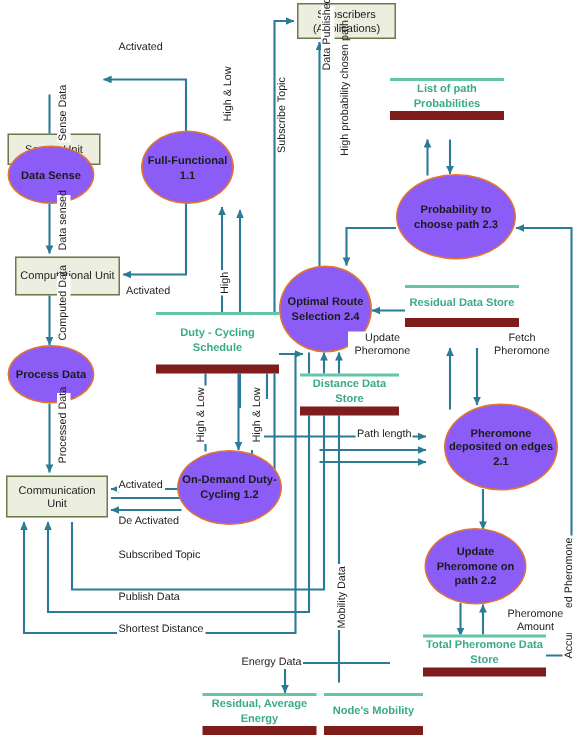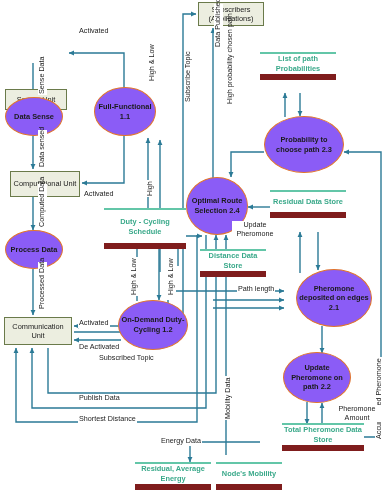--- a/index.html
+++ b/index.html
@@ -269,30 +269,31 @@
   <div class="flab" style="left:78px;top:343px;">De Activated</div>
 
   <div class="flab vert" style="left:184px;top:103px;">Subscribe Topic</div>
 
   <div class="flab vert2" style="left:214px;top:48px;width:42px;">Data Published</div>
 
   <div class="flab vert2" style="left:226px;top:105px;width:60px;">High probability chosen path</div>
 
   <div class="flab two" style="left:232px;top:221px;width:44px;text-align:center;">Update Pheromone</div>
 
+  <div class="flab two" style="left:325px;top:221px;width:44px;">Fetch Pheromone</div>
 
   <div class="flab" style="left:237px;top:285px;">Path length</div>
 
   <div class="flab vert" style="left:375px;top:440px;">Accumulated Pheromone</div>
 
   <div class="flab two" style="left:332px;top:405px;width:48px;">Pheromone Amount</div>
 
   <div class="flab vert" style="left:224px;top:420px;">Mobility Data</div>
 
   <div class="flab" style="left:160px;top:437px;">Energy Data</div>
 
-  <div class="flab" style="left:78px;top:354px;margin-left:20px;">Subscribed Topic</div>
+  <div class="flab" style="left:78px;top:366px;">Subscribed Topic</div>
 
   <div class="flab" style="left:78px;top:394px;">Publish Data</div>
 
   <div class="flab" style="left:78px;top:415px;">Shortest Distance</div>
 
 </div>
 
 </body></html>

